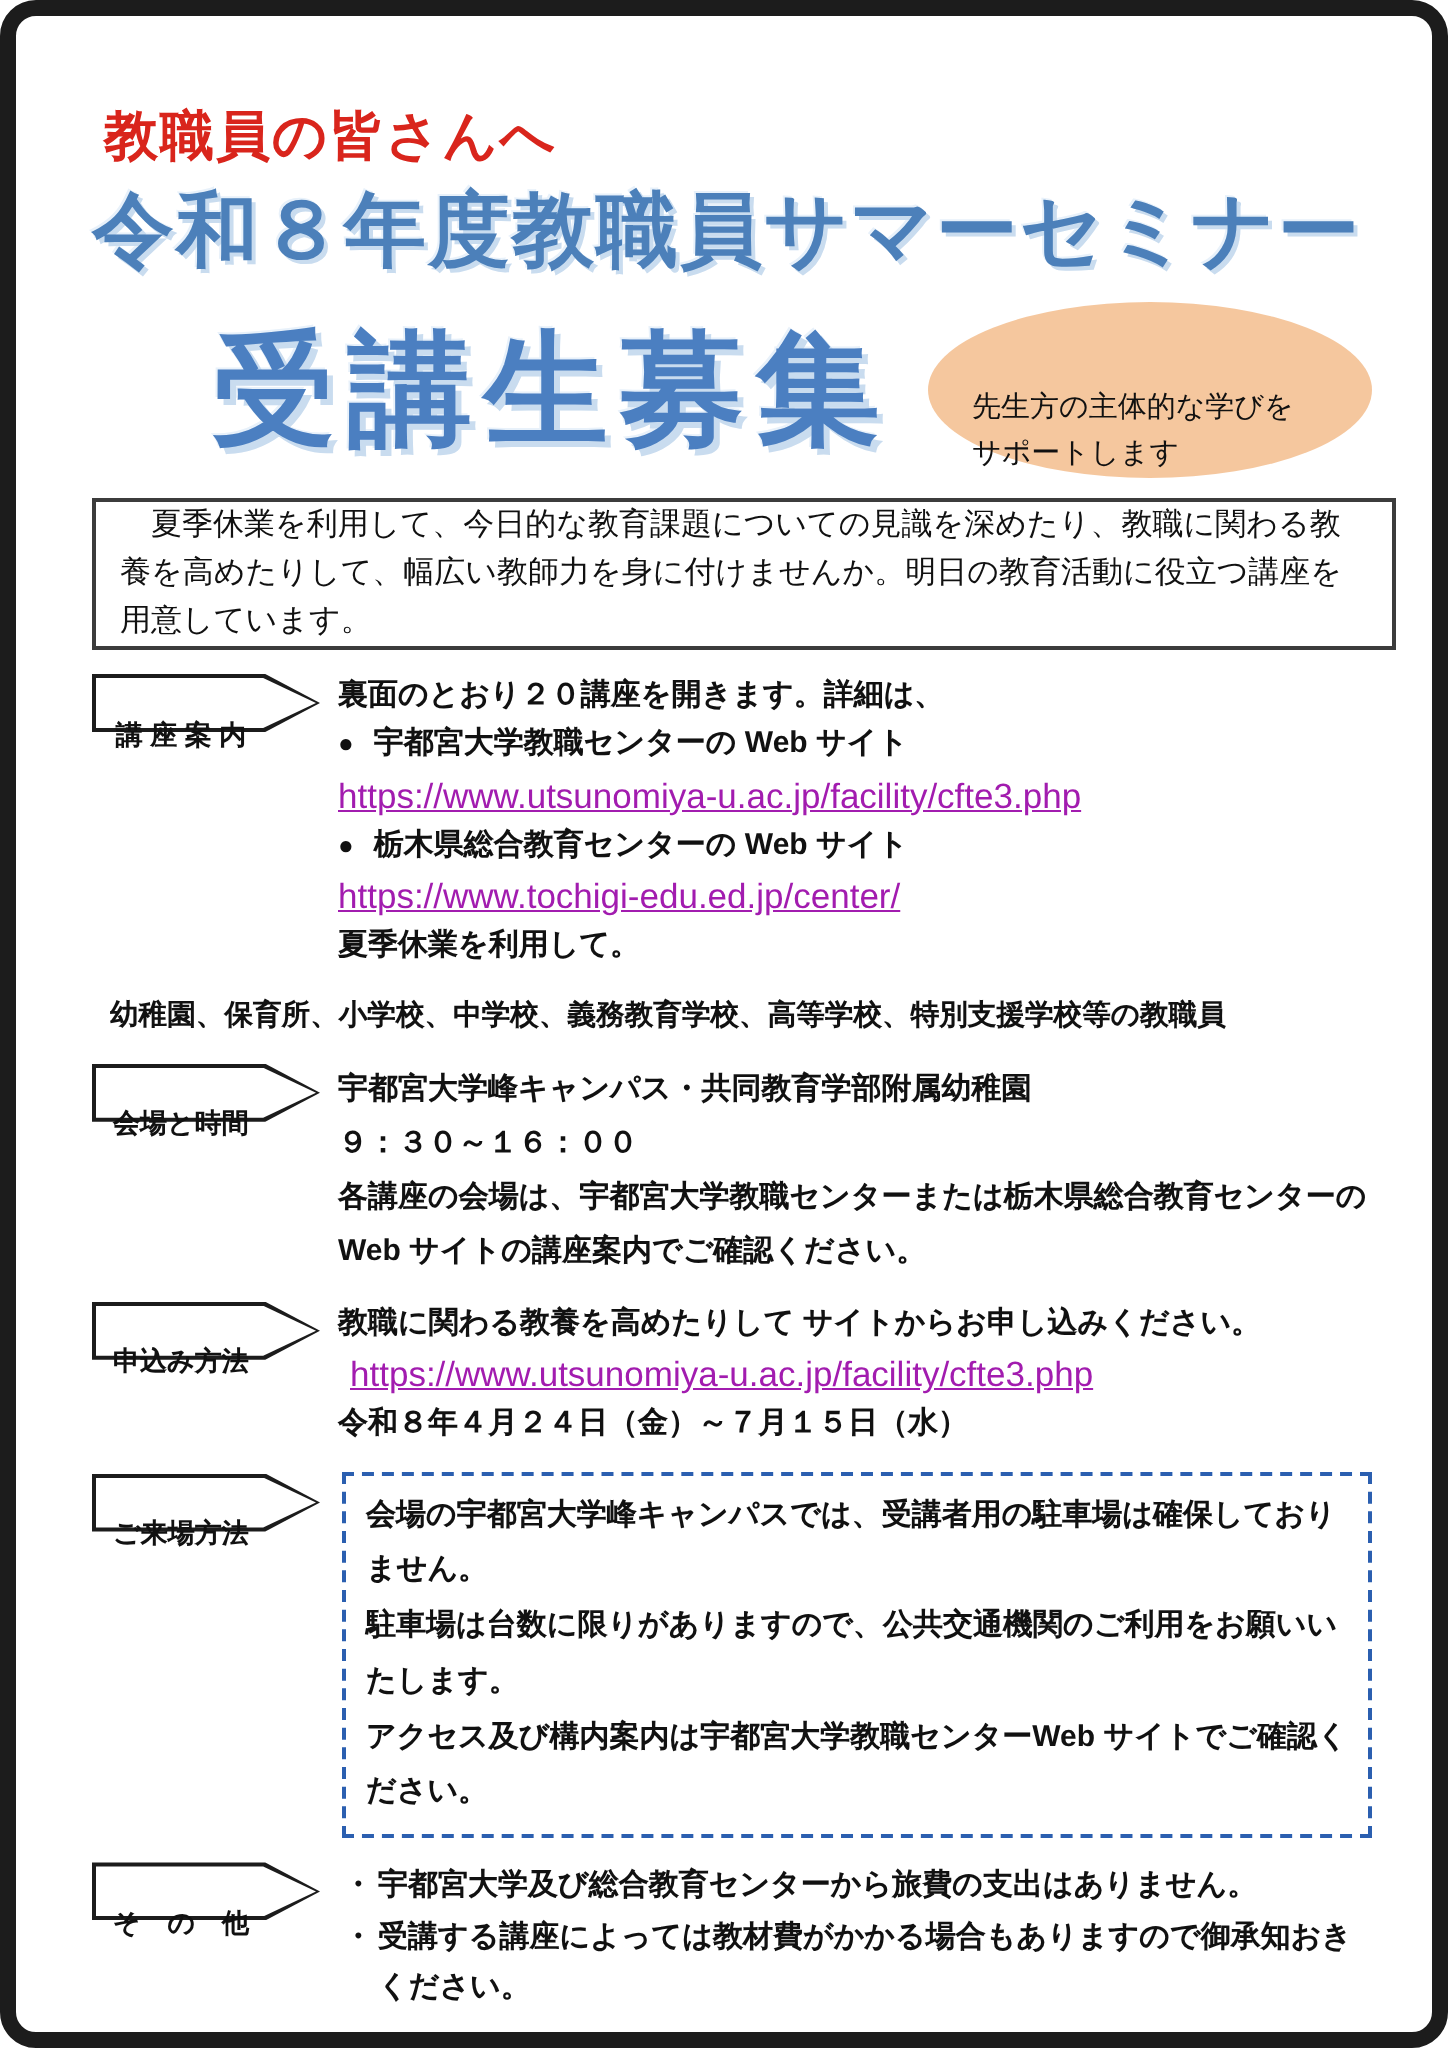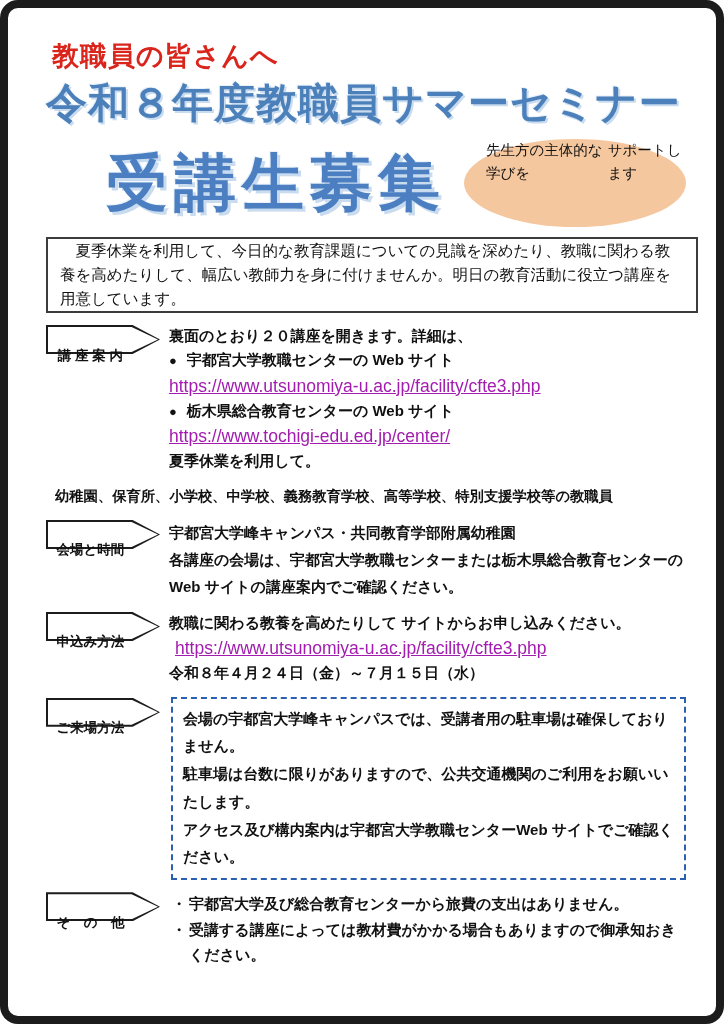--- a/index.html
+++ b/index.html
@@ -26,20 +26,21 @@
     padding:30px 30px 0 38px;
     overflow:hidden;
     position:relative;
   }
   
   .red-note{
     color:var(--red);
     font-size:27px;font-weight:700;
     letter-spacing:1px;
     margin-left:6px;
+    margin-top:12px;
   }
   .main-title{
     color:var(--title-blue);
     font-size:41px;font-weight:700;
     letter-spacing:1px;
     margin-top:2px;
     text-shadow:2px 2px 0 var(--title-halo), -1px -1px 0 #e8f1fa;
     white-space:nowrap;
   }
   .sub-row{
@@ -52,21 +53,21 @@
     letter-spacing:6px;
     margin-left:60px;
     text-shadow:3px 3px 0 var(--title-halo), -1px -1px 0 #e8f1fa;
     white-space:nowrap;
   }
   .badge{
     margin-left:auto;
     width:222px;height:88px;
     background:radial-gradient(ellipse at center, var(--badge-orange) 72%, rgba(245,199,158,0) 100%);
     border-radius:50%;
-    display:flex;flex-direction:row;justify-content:flex-end;
+    display:flex;flex-direction:column;justify-content:flex-end;
     padding-left:22px;
     font-size:14.5px;line-height:1.6;color:#111;
     flex-shrink:0;
   }
   
   .intro-box{
     border:2px solid #3c3c3c;
     margin-top:6px;
     padding:0 12px;
     font-size:15.5px;line-height:1.55;
@@ -154,20 +155,21 @@
   </div>
 
   <div class="sec">
     <div class="ptag">
       <div class="p-outer"></div>
       <div class="p-inner"></div>
       <span class="p-txt">会場と時間</span>
     </div>
     <div class="sec-body">
       <div class="ln tall">宇都宮大学峰キャンパス・共同教育学部附属幼稚園</div>
+      <div class="ln tall">９：３０～１６：００</div>
       <div class="ln tall" style="max-width:540px;">各講座の会場は、宇都宮大学教職センターまたは栃木県総合教育センターの Web サイトの講座案内でご確認ください。</div>
     </div>
   </div>
 
   <div class="sec">
     <div class="ptag">
       <div class="p-outer"></div>
       <div class="p-inner"></div>
       <span class="p-txt">申込み方法</span>
     </div>

